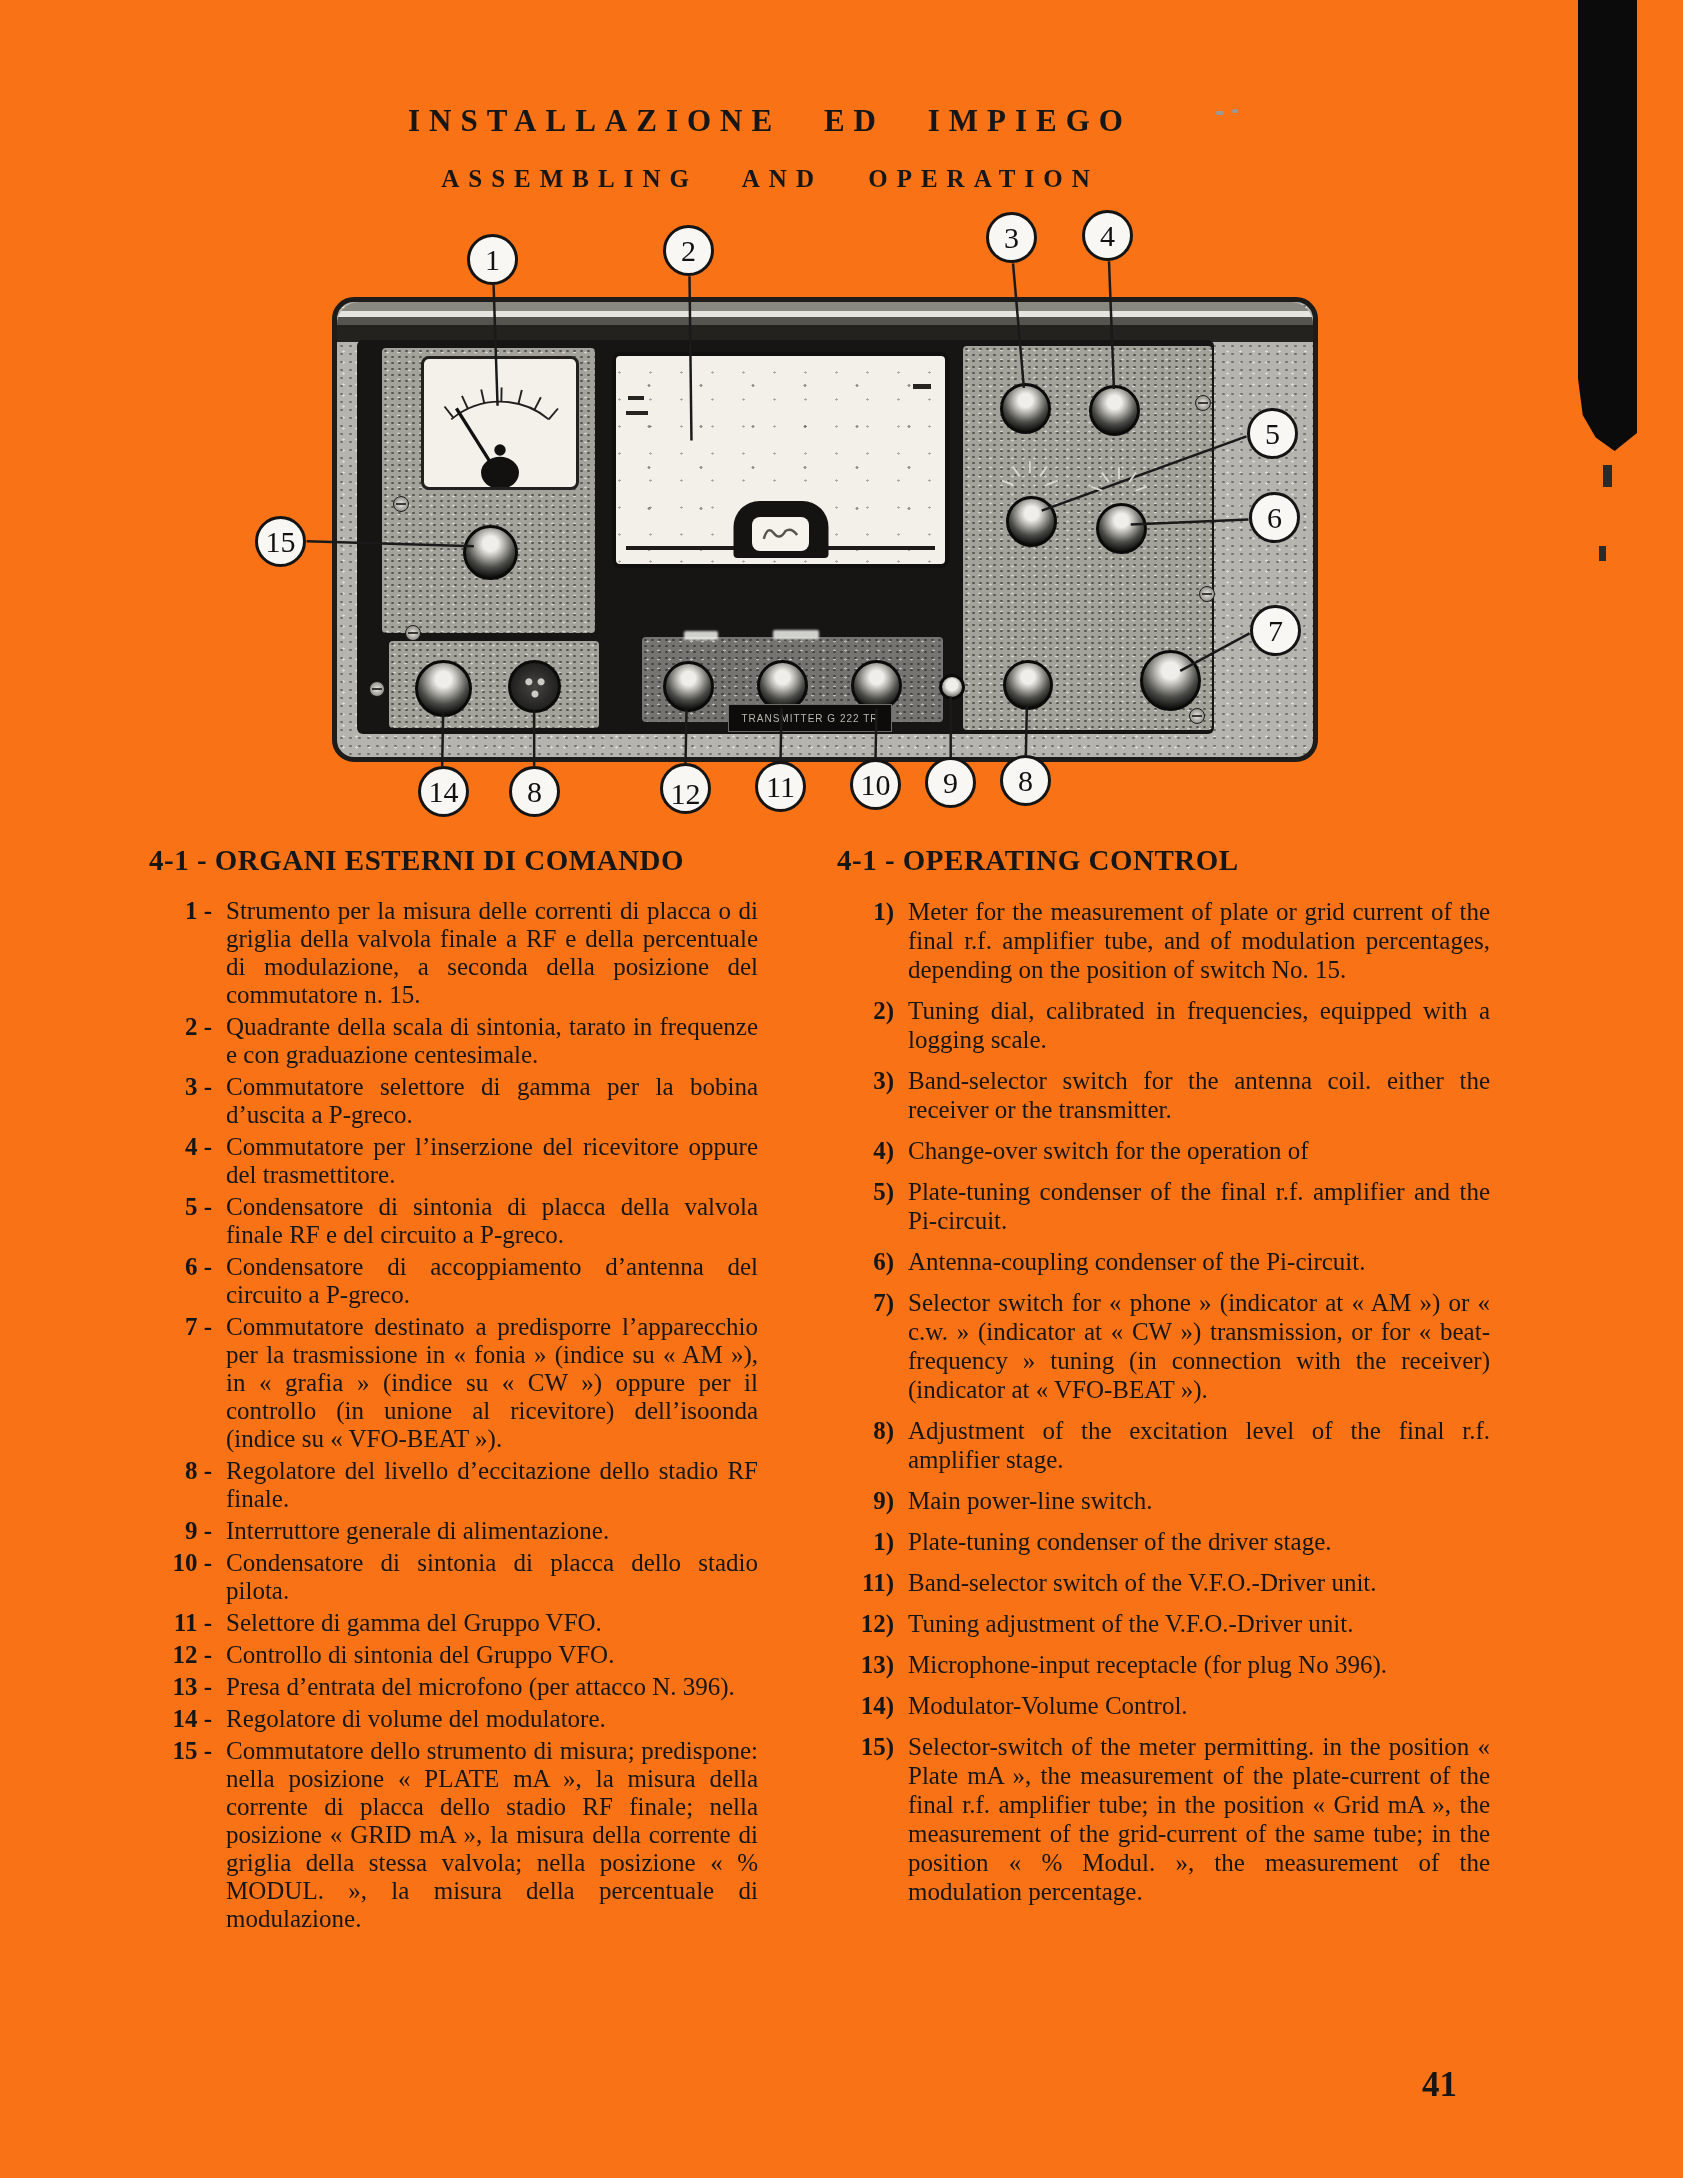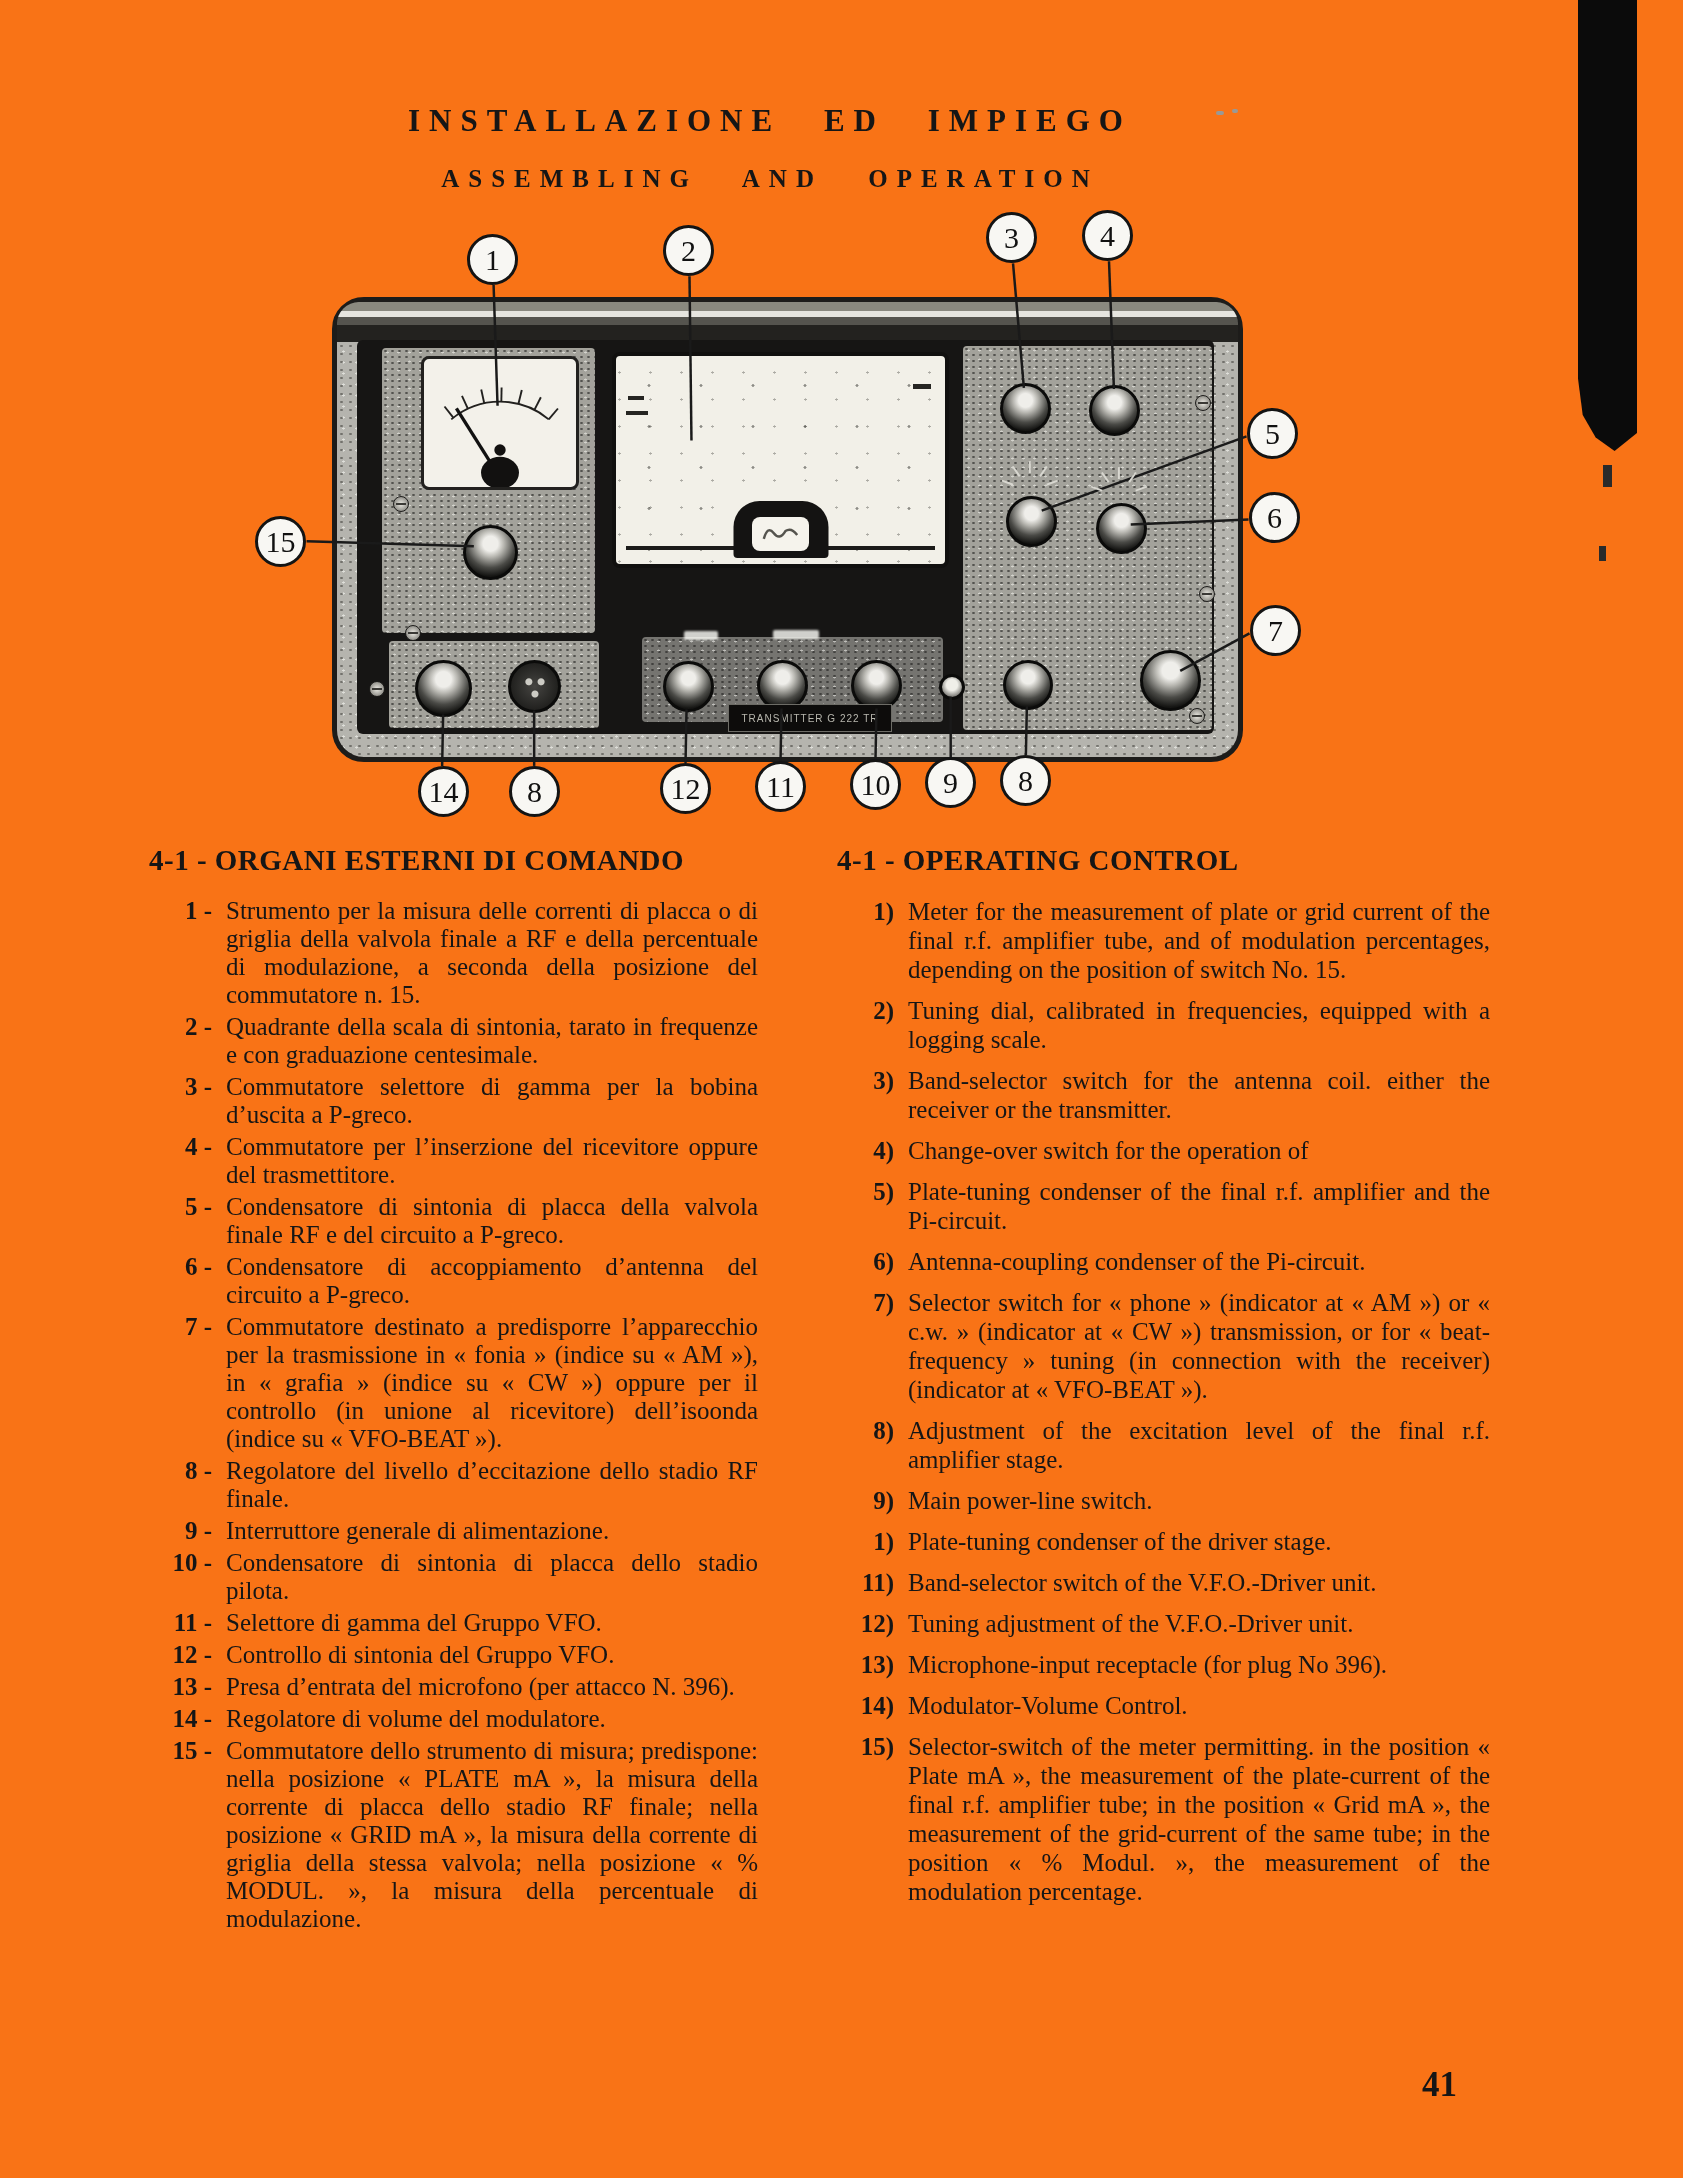--- a/index.html
+++ b/index.html
@@ -22,22 +22,22 @@
     font-size:31px; font-weight:bold; letter-spacing:9px; word-spacing:26px; margin:0;
   }
   .doc-subtitle {
     font-size:25px; font-weight:bold; letter-spacing:9px; word-spacing:30px; margin:26px 0 0 0;
   }
 
   
   .figure { position:absolute; left:238px; top:198px; width:1089px; height:653px; }
 
   .chassis {
-    position:absolute; left:94px; top:99px; width:911px; height:465px;
-    box-sizing:border-box; border:5px solid #1d1c1a; border-radius:32px;
+    position:absolute; left:94px; top:99px; width:986px; height:465px;
+    box-sizing:border-box; border:5px solid #1d1c1a; border-radius:22px;
     background-color:#b5b4ae;
     background-image:radial-gradient(rgba(60,60,55,.55) 1px, transparent 1.6px),
                      radial-gradient(rgba(252,252,247,.6) 1px, transparent 1.5px);
     background-size:9px 8px, 13px 11px;
   }
   .cabinet-top {
     position:absolute; left:0; top:0; right:0; height:40px; border-radius:22px 22px 0 0;
     background:linear-gradient(180deg,#8a897f 0 22%,#e6e5df 22% 38%,#55544e 38% 58%,#23221f 58% 100%);
   }
   .panel {
@@ -279,21 +279,21 @@
       </div>
     <div class="callout" style="left:17px;  top:318px;">
         <span>15</span>
       </div>
     <div class="callout" style="left:180px; top:568px;">
         <span>14</span>
       </div>
     <div class="callout" style="left:271px; top:568px;">
         <span>8</span>
       </div>
-    <div class="callout" style="left:422px; top:565px;">
+    <div class="callout" style="left:422px; top:565px;align-items:flex-end;">
         <span>12</span>
       </div>
     <div class="callout" style="left:517px; top:563px;">
         <span>11</span>
       </div>
     <div class="callout" style="left:612px; top:561px;">
         <span>10</span>
       </div>
     <div class="callout" style="left:687px; top:559px;">
         <span>9</span>

